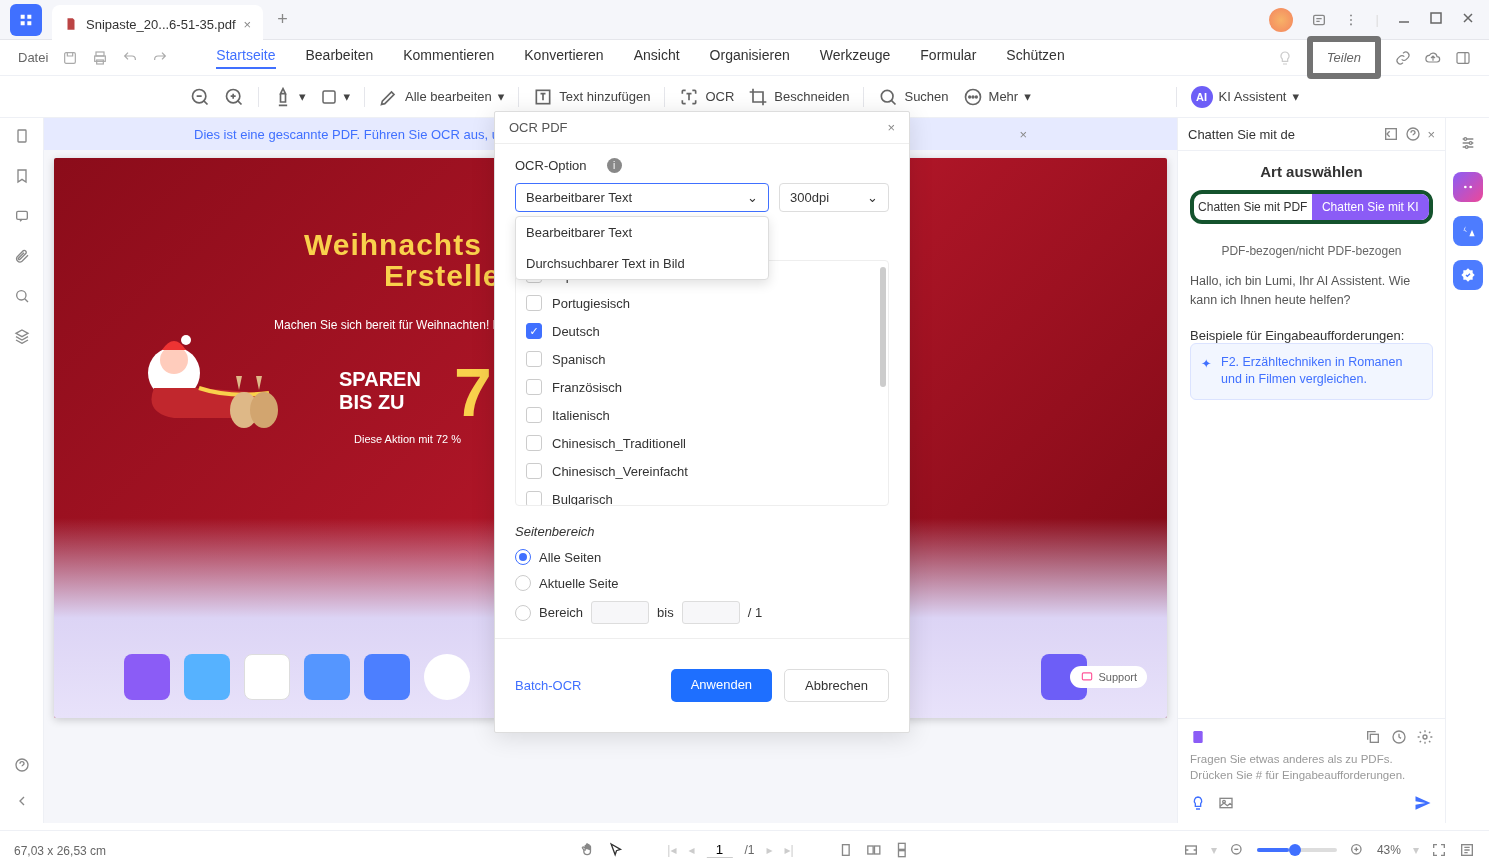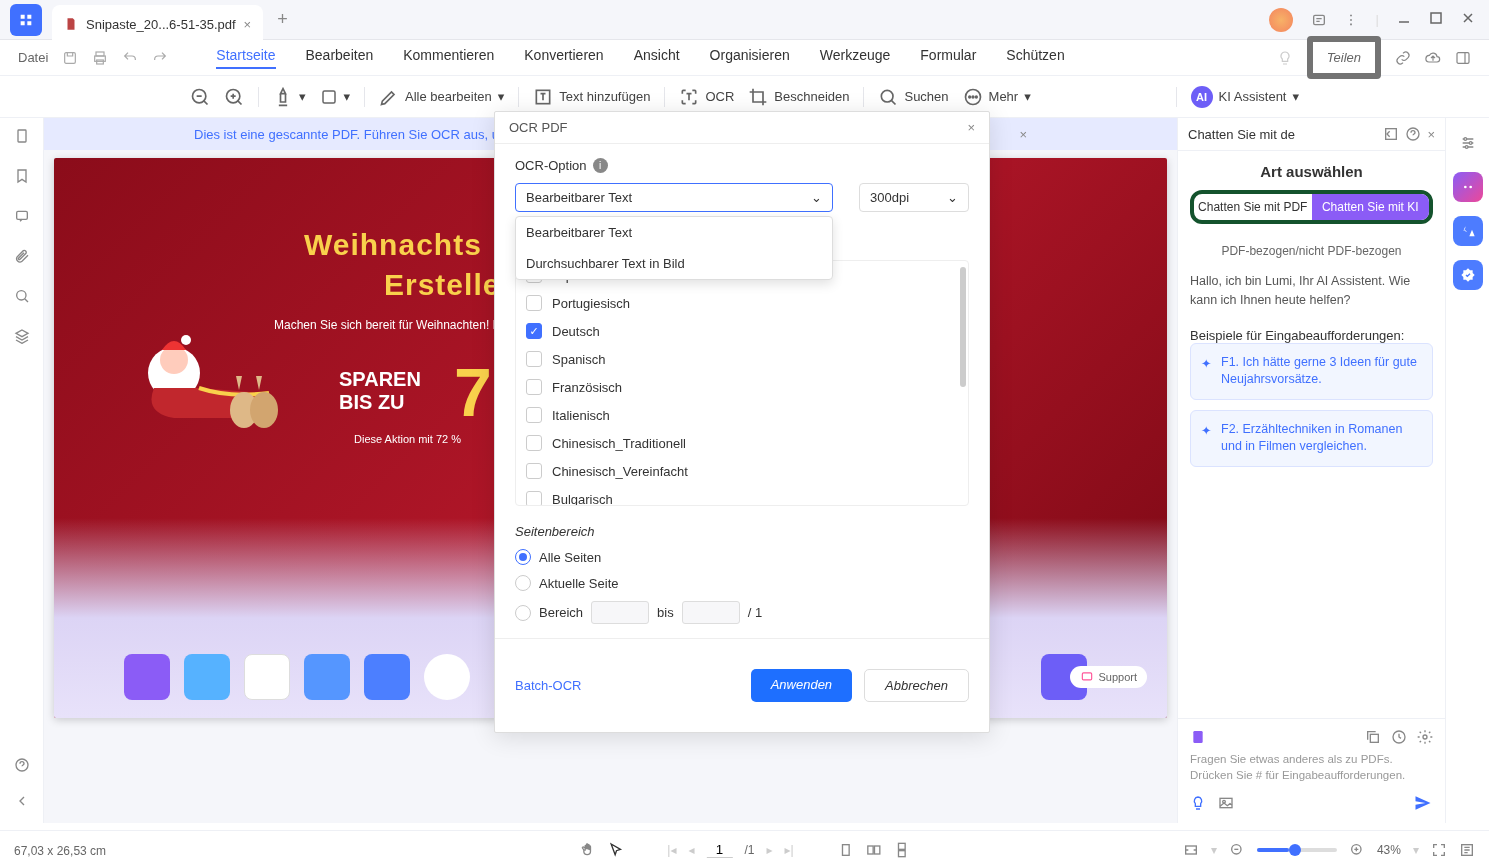--- a/index.html
+++ b/index.html
@@ -38,21 +38,21 @@
 
 .main { display: flex; height: calc(100% - 47px - 36px - 42px - 28px); }
 .leftbar { width: 44px; border-right: 1px solid #eef0f5; display: flex; flex-direction: column; align-items: center; padding-top: 10px; gap: 24px; color: #666; position: relative; }
 .leftbar .bottom { position: absolute; bottom: 14px; display: flex; flex-direction: column; gap: 20px; align-items: center; }
 .content { flex: 1; position: relative; background: #f5f6fa; overflow: hidden; }
 .banner { position: absolute; top: 0; left: 0; right: 0; height: 32px; background: #e6eaff; color: #4070ff; display: flex; align-items: center; padding: 0 150px; justify-content: space-between; font-size: 13px; }
 .doc-area { position: absolute; top: 40px; left: 10px; right: 10px; bottom: 10px; }
 .doc-page { background: linear-gradient(135deg, #8b0c1a 0%, #b01628 50%, #7a0814 100%); border-radius: 2px; height: 560px; position: relative; overflow: hidden; box-shadow: 0 2px 8px rgba(0,0,0,0.18); }
 .doc-overlay { position: absolute; left: 0; right: 0; bottom: 0; height: 200px; background: linear-gradient(180deg, transparent, #dcd4f5 50%, #e8e2fa); }
 .doc-text1 { position: absolute; top: 70px; left: 250px; color: #f9d14c; font-weight: 800; font-size: 30px; letter-spacing: 1px; }
-.doc-text2 { position: absolute; top: 110px; left: 330px; color: #f9d14c; font-weight: 800; font-size: 30px; letter-spacing: 1px; }
+.doc-text2 { position: absolute; top: 101px; left: 330px; color: #f9d14c; font-weight: 800; font-size: 30px; letter-spacing: 1px; }
 .doc-sub { position: absolute; top: 160px; left: 220px; color: #fff; font-size: 12px; }
 .doc-sparen { position: absolute; top: 210px; left: 285px; color: #fff; font-weight: 800; font-size: 20px; }
 .doc-72 { position: absolute; top: 195px; left: 400px; color: #f9d14c; font-weight: 900; font-size: 68px; }
 .doc-deal { position: absolute; top: 275px; left: 300px; color: #fff; font-size: 11px; }
 .santa { position: absolute; top: 160px; left: 80px; width: 170px; height: 120px; }
 .present { position: absolute; bottom: 18px; width: 46px; height: 46px; border-radius: 8px; }
 .scan-corner { position: absolute; top: 44px; right: 16px; width: 30px; height: 30px; border-radius: 6px; background: #ecf3ff; color: #4070ff; display: flex; align-items: center; justify-content: center; }
 .support-chip { position: absolute; right: 20px; bottom: 30px; background: #fff; border-radius: 12px; padding: 4px 10px; font-size: 11px; color: #666; display: flex; align-items: center; gap: 4px; }
 
 
@@ -83,45 +83,45 @@
 
 .statusbar { position: absolute; bottom: 0; left: 0; right: 0; height: 28px; border-top: 1px solid #eef0f5; display: flex; align-items: flex-end; padding: 0 14px; font-size: 12px; color: #666; background: #fff; }
 .statusbar .mid { position: absolute; left: 50%; transform: translateX(-50%); display: flex; align-items: center; gap: 12px; }
 .statusbar .right { margin-left: auto; display: flex; align-items: center; gap: 12px; }
 .pginput { width: 26px; text-align: center; border: none; border-bottom: 1px solid #ccc; }
 .slider { width: 80px; height: 4px; background: #ddd; border-radius: 2px; position: relative; }
 .slider::before { content: ""; position: absolute; left: 0; top: 0; width: 40%; height: 100%; background: #4070ff; border-radius: 2px; }
 .slider::after { content: ""; position: absolute; left: 40%; top: -4px; width: 12px; height: 12px; background: #4070ff; border-radius: 50%; }
 
 
-.modal { position: absolute; top: 111px; left: 494px; width: 496px; background: #fff; border: 1px solid #ddd; border-radius: 2px; box-shadow: 0 4px 24px rgba(0,0,0,0.12); z-index: 50; }
+.modal { position: absolute; top: 111px; left: 494px; width: 416px; background: #fff; border: 1px solid #ddd; border-radius: 2px; box-shadow: 0 4px 24px rgba(0,0,0,0.12); z-index: 50; }
 .modal-title { padding: 8px 14px; font-size: 13px; color: #555; display: flex; justify-content: space-between; align-items: center; border-bottom: 1px solid #eee; }
 .modal-body { padding: 14px 20px; }
-.m-label { display: flex; align-items: center; gap: 6px; font-size: 13px; color: #333; margin-bottom: 10px; text-align: right; }
+.m-label { display: flex; align-items: center; gap: 20px; font-size: 13px; color: #333; margin-bottom: 10px; text-align: right; }
 .info-dot { width: 15px; height: 15px; border-radius: 50%; background: #888; color: #fff; font-size: 10px; display: inline-flex; align-items: center; justify-content: center; }
-.m-row { display: flex; gap: 26px; margin-bottom: 6px; }
+.m-row { display: flex; gap: 10px; margin-bottom: 6px; }
 .select { border: 1px solid #4070ff; border-radius: 4px; padding: 6px 10px; display: flex; justify-content: space-between; align-items: center; flex: 1; font-size: 13px; color: #333; position: relative; }
 .select.plain { border-color: #ddd; flex: 0 0 110px; }
 .dropdown { position: absolute; top: 32px; left: -1px; right: -1px; background: #fff; border: 1px solid #ddd; border-radius: 4px; box-shadow: 0 4px 12px rgba(0,0,0,0.12); z-index: 10; }
 .dropdown div { padding: 8px 10px; font-size: 13px; cursor: pointer; }
 .lang-box { margin-top: 48px; border: 1px solid #eee; border-radius: 4px; max-height: 246px; overflow-y: auto; padding: 0; position: relative; }
 .lang-item { display: flex; align-items: center; gap: 10px; padding: 6px 10px; font-size: 13px; }
 .checkbox { width: 16px; height: 16px; border: 1.5px solid #ccc; border-radius: 3px; display: inline-flex; align-items: center; justify-content: center; }
 .checkbox.checked { background: #4070ff; border-color: #4070ff; color: #fff; font-size: 11px; }
 .lang-scroll { position: absolute; right: 2px; top: 6px; width: 6px; height: 120px; background: #ccc; border-radius: 3px; }
 .m-sec { margin-top: 18px; font-size: 13px; font-weight: 500; font-style: italic; }
 .radio-row { display: flex; align-items: center; gap: 8px; margin-top: 10px; font-size: 13px; }
 .radio { width: 16px; height: 16px; border: 1.5px solid #ccc; border-radius: 50%; display: inline-flex; align-items: center; justify-content: center; }
 .radio.checked { border-color: #4070ff; }
 .radio.checked::after { content: ""; width: 8px; height: 8px; background: #4070ff; border-radius: 50%; }
 .range-in { width: 58px; border: 1px solid #ddd; border-radius: 3px; padding: 3px 6px; background: #f7f7f9; color: #aaa; }
 .modal-foot { padding: 30px 20px; display: flex; align-items: center; justify-content: space-between; border-top: 1px solid #eee; }
 .link-btn { color: #4070ff; font-size: 13px; cursor: pointer; }
 .btn-grp { display: flex; gap: 12px; }
-.btn { padding: 8px 20px; border-radius: 5px; font-size: 13px; cursor: pointer; font-style: italic; }
+.btn { padding: 8px 20px; border-radius: 5px; font-size: 13px; cursor: pointer; }
 .btn.primary { background: #1e6fff; color: #fff; }
 .btn.secondary { border: 1px solid #ddd; color: #333; background: #fff; }
 
 svg { display: block; }
 .ico-sm { width: 16px; height: 16px; }
 </style>
 </head>
 <body>
 
 <div class="titlebar">
@@ -414,21 +414,20 @@
     </div>
     <div class="rp-body">
       <div class="rp-h2">Art auswählen</div>
       <div class="seg">
         <div>Chatten Sie mit PDF</div>
         <div class="active">Chatten Sie mit KI</div>
       </div>
       <div class="rp-sub">PDF-bezogen/nicht PDF-bezogen</div>
       <div class="rp-greet">Hallo, ich bin Lumi, Ihr AI Assistent. Wie kann ich Ihnen heute helfen?</div>
       <div class="rp-sec-h">Beispiele für Eingabeaufforderungen:</div>
-      <div class="prompt-card">F1. Ich hätte gerne 3 Ideen für gute Neujahrsvorsätze.</div>
       <div class="prompt-card">F2. Erzähltechniken in Romanen und in Filmen vergleichen.</div>
     </div>
     <div class="rp-foot">
       <div class="rp-foot-row">
         <span>
             <svg class="ico-sm" viewBox="0 0 24 24" fill="#8b5cf6">
               <rect x="5" y="3" width="14" height="18" rx="2"></rect>
             </svg>
           </span>
         <div class="spacer"></div>

